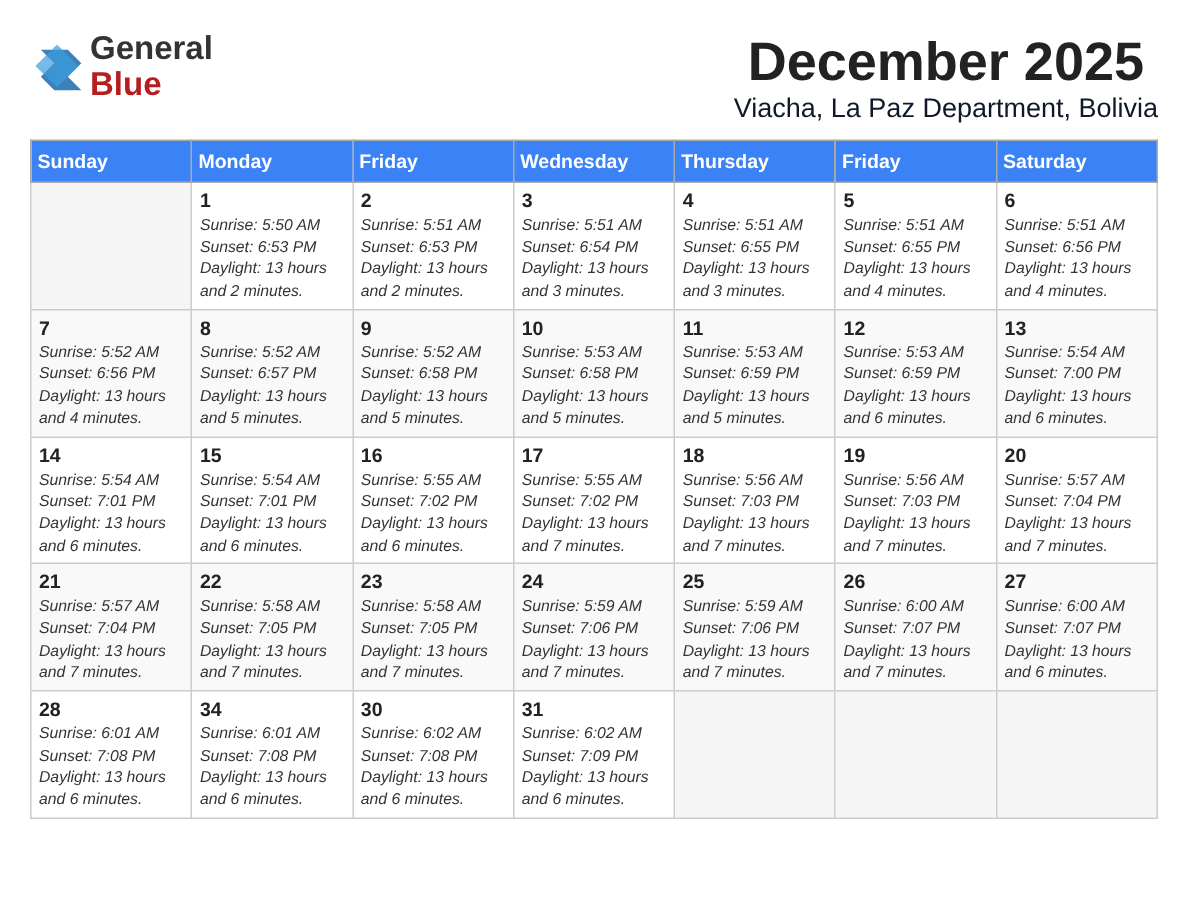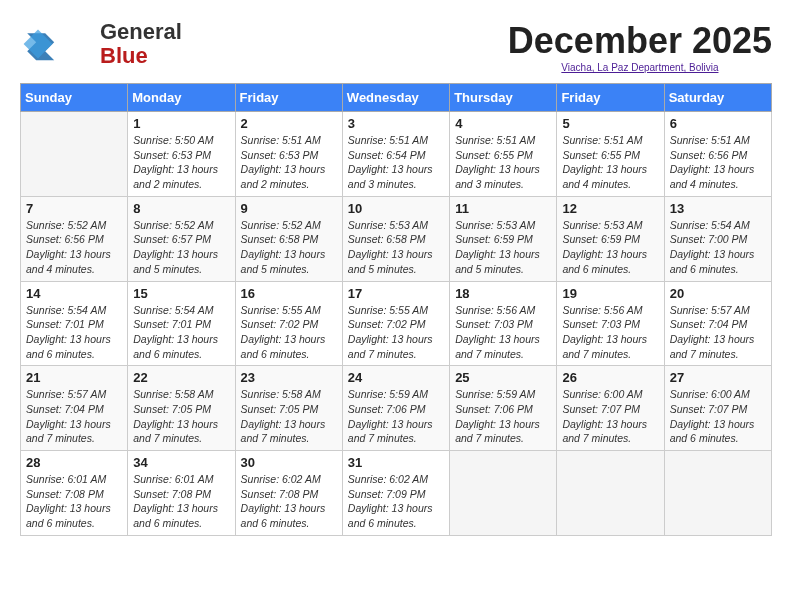--- a/index.html
+++ b/index.html
@@ -12,21 +12,20 @@
     }
     .header {
       display: flex;
       justify-content: space-between;
       align-items: flex-start;
       margin-bottom: 10px;
     }
     .logo {
       display: flex;
       align-items: center;
-      gap: 40px;
     }
     .logo-text {
       font-size: 22px;
       font-weight: bold;
       line-height: 1.1;
     }
     .logo-general { color: #333; }
     .logo-blue { color: #b91c1c; }
     .logo-icon {
       width: 36px;
@@ -35,23 +34,22 @@
     }
     .title-block {
       text-align: center;
     }
     .month-year {
       font-size: 36px;
       font-weight: bold;
       color: #222;
     }
     .location {
-      font-size: 10px;
-      color: #4c1d95;
-      text-decoration: underline;
+      font-size: 18px;
+      color: #0f172a;
     }
     table {
       width: 100%;
       border-collapse: collapse;
       font-size: 11px;
     }
     thead tr th {
       background-color: #3b82f6;
       color: #fff;
       padding: 6px 4px;

